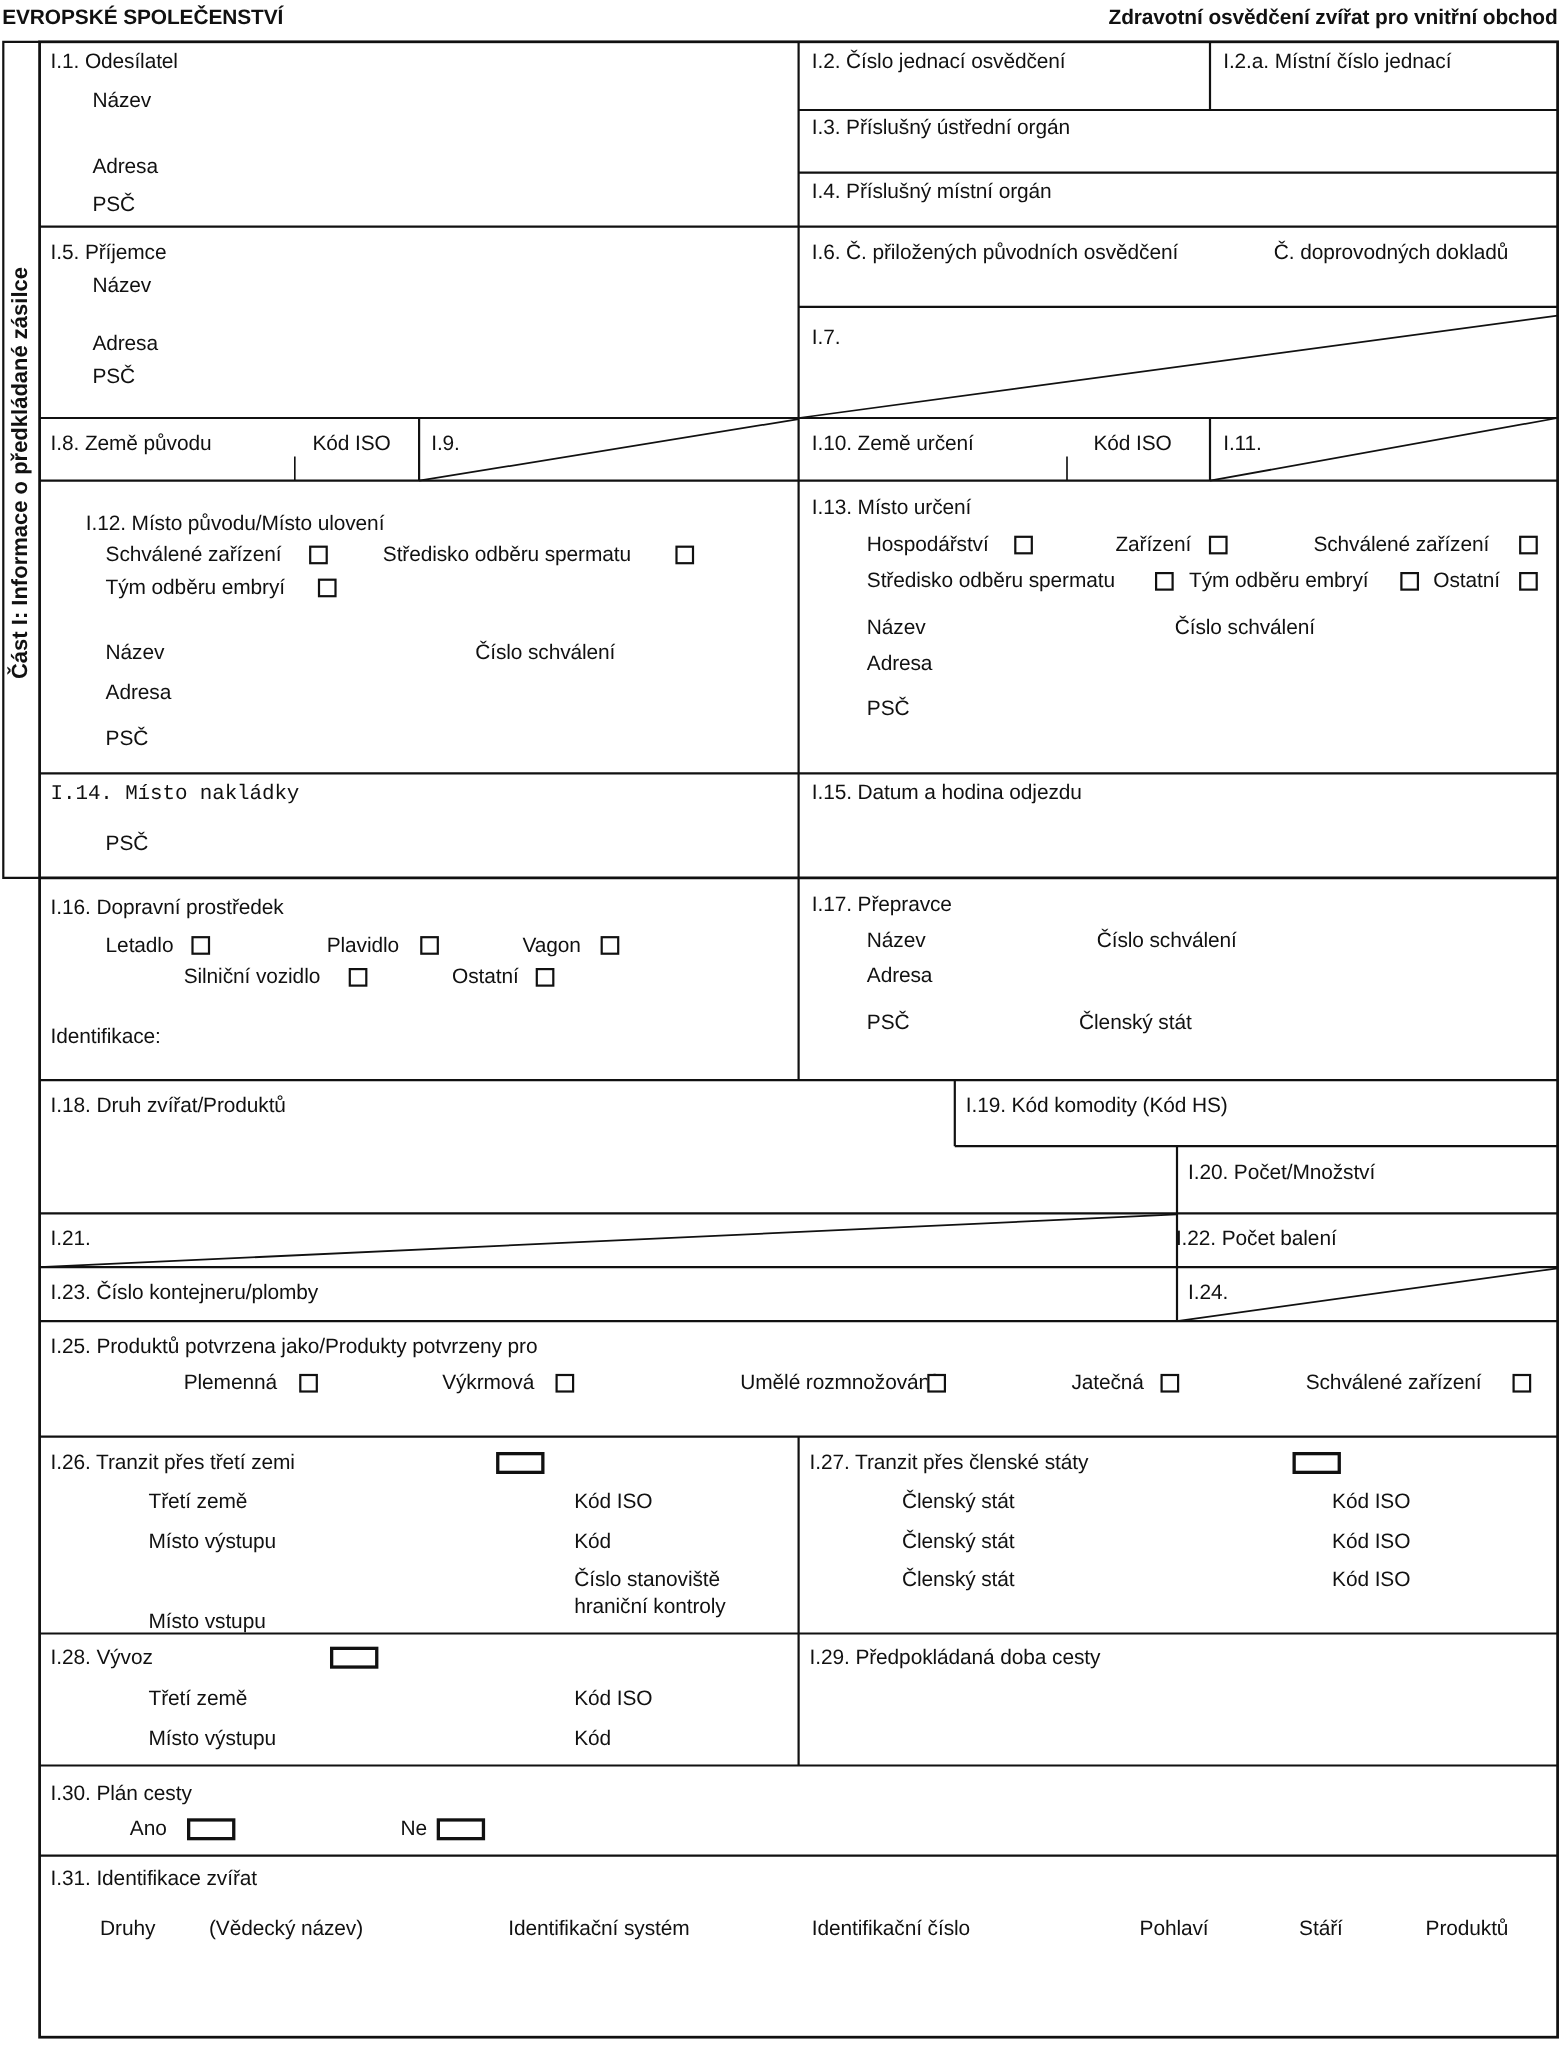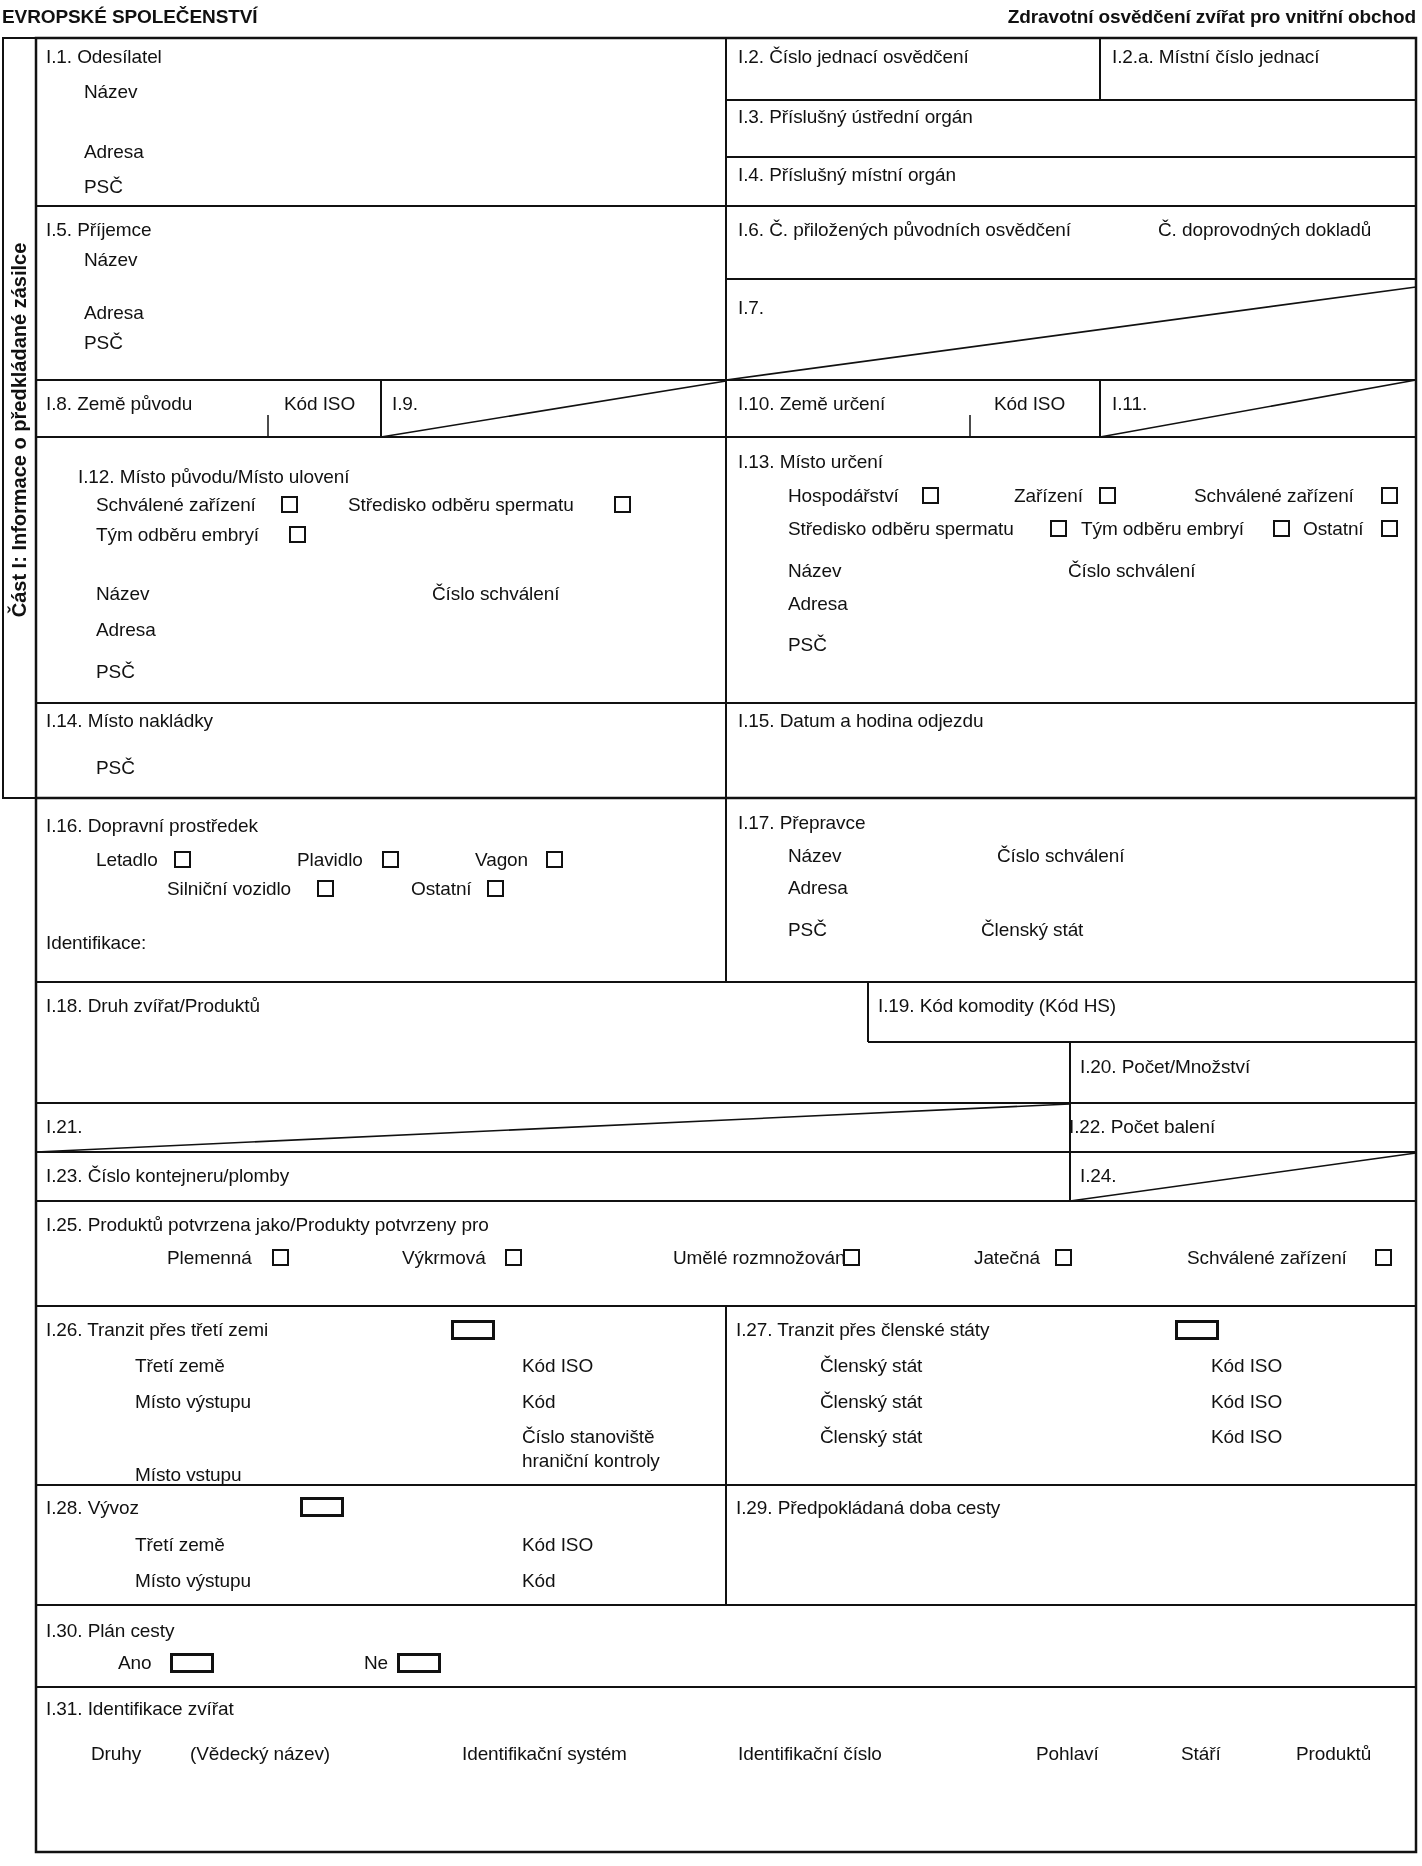--- a/index.html
+++ b/index.html
@@ -121,21 +121,21 @@
 <div class="cb" style="left:1050px;top:520px;"></div>
 <div class="t" style="left:1081px;top:518px;">Tým odběru embryí</div>
 <div class="cb" style="left:1273px;top:520px;"></div>
 <div class="t" style="left:1303px;top:518px;">Ostatní</div>
 <div class="cb" style="left:1381px;top:520px;"></div>
 <div class="t" style="left:788px;top:560px;">Název</div>
 <div class="t" style="left:1068px;top:560px;">Číslo schválení</div>
 <div class="t" style="left:788px;top:593px;">Adresa</div>
 <div class="t" style="left:788px;top:634px;">PSČ</div>
 
-<div class="t" style="left:46px;top:710px;">I.14.  Místo nakládky</div>
+<div class="t" style="left:46px;top:710px;font-family:Liberation Mono, monospace;">I.14.  Místo nakládky</div>
 <div class="t" style="left:96px;top:757px;">PSČ</div>
 <div class="t" style="left:738px;top:710px;">I.15.  Datum a hodina odjezdu</div>
 
 <div class="t" style="left:46px;top:815px;">I.16.  Dopravní prostředek</div>
 <div class="t" style="left:96px;top:849px;">Letadlo</div>
 <div class="cb" style="left:174px;top:851px;"></div>
 <div class="t" style="left:297px;top:849px;">Plavidlo</div>
 <div class="cb" style="left:382px;top:851px;"></div>
 <div class="t" style="left:475px;top:849px;">Vagon</div>
 <div class="cb" style="left:546px;top:851px;"></div>

